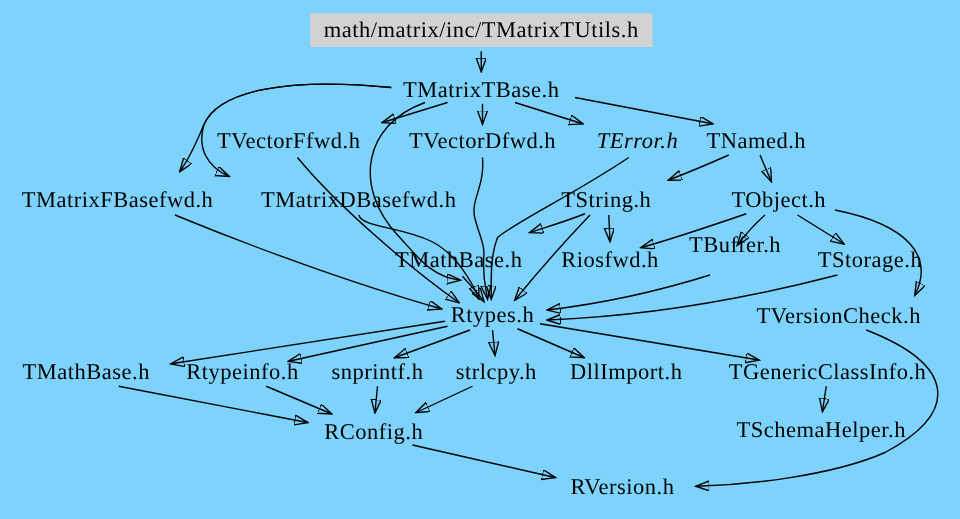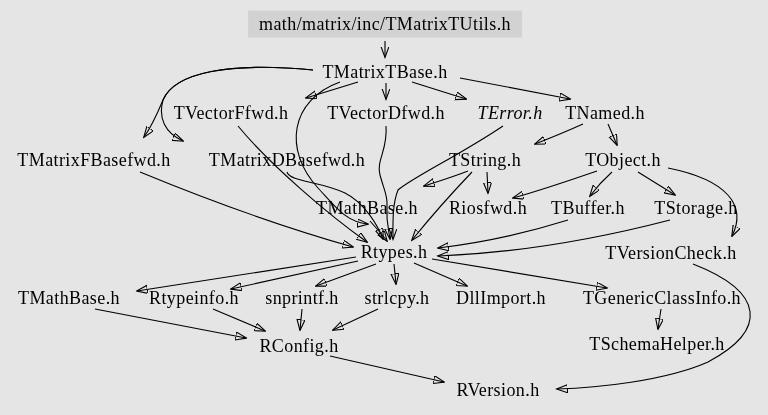--- a/index.html
+++ b/index.html
@@ -1,19 +1,19 @@
 <!DOCTYPE html>
 <html><head>
 <meta charset="utf-8">
 <style>
   html,body{margin:0;padding:0;background:#ffffff;}
   #canvas{
     position:relative;
     width:768px;height:415px;
-    background:#e5e5e5;
+    background:#7dd3fc;
     overflow:hidden;
     font-family:"Liberation Serif","DejaVu Serif",serif;
   }
   .node{
     position:absolute;
     transform:translate(-50%,-50%);
     font-size:18px;
     letter-spacing:0.4px;
     color:#000;
     white-space:nowrap;
@@ -100,21 +100,21 @@
   <div class="node" style="left:231px;top:113px;">TVectorFfwd.h</div>
   <div class="node" style="left:386px;top:113px;">TVectorDfwd.h</div>
   <div class="node" style="left:510px;top:113px;font-style:italic;">TError.h</div>
   <div class="node" style="left:94px;top:160px;">TMatrixFBasefwd.h</div>
   <div class="node" style="left:605px;top:113px;">TNamed.h</div>
   <div class="node" style="left:287px;top:160px;">TMatrixDBasefwd.h</div>
   <div class="node" style="left:485px;top:160px;">TString.h</div>
   <div class="node" style="left:623px;top:160px;">TObject.h</div>
   <div class="node" style="left:367px;top:208px;">TMathBase.h</div>
   <div class="node" style="left:488px;top:208px;">Riosfwd.h</div>
-  <div class="node" style="left:588px;top:208px;">TBuffer.h</div>
+  <div class="node" style="left:588px;top:196px;">TBuffer.h</div>
   <div class="node" style="left:696px;top:208px;">TStorage.h</div>
   <div class="node" style="left:394px;top:252px;">Rtypes.h</div>
   <div class="node" style="left:671px;top:253px;">TVersionCheck.h</div>
   <div class="node" style="left:69px;top:298px;">TMathBase.h</div>
   <div class="node" style="left:194px;top:298px;">Rtypeinfo.h</div>
   <div class="node" style="left:302px;top:298px;">snprintf.h</div>
   <div class="node" style="left:397px;top:298px;">strlcpy.h</div>
   <div class="node" style="left:501px;top:298px;">DllImport.h</div>
   <div class="node" style="left:662px;top:298px;">TGenericClassInfo.h</div>
   <div class="node" style="left:299px;top:346px;">RConfig.h</div>

